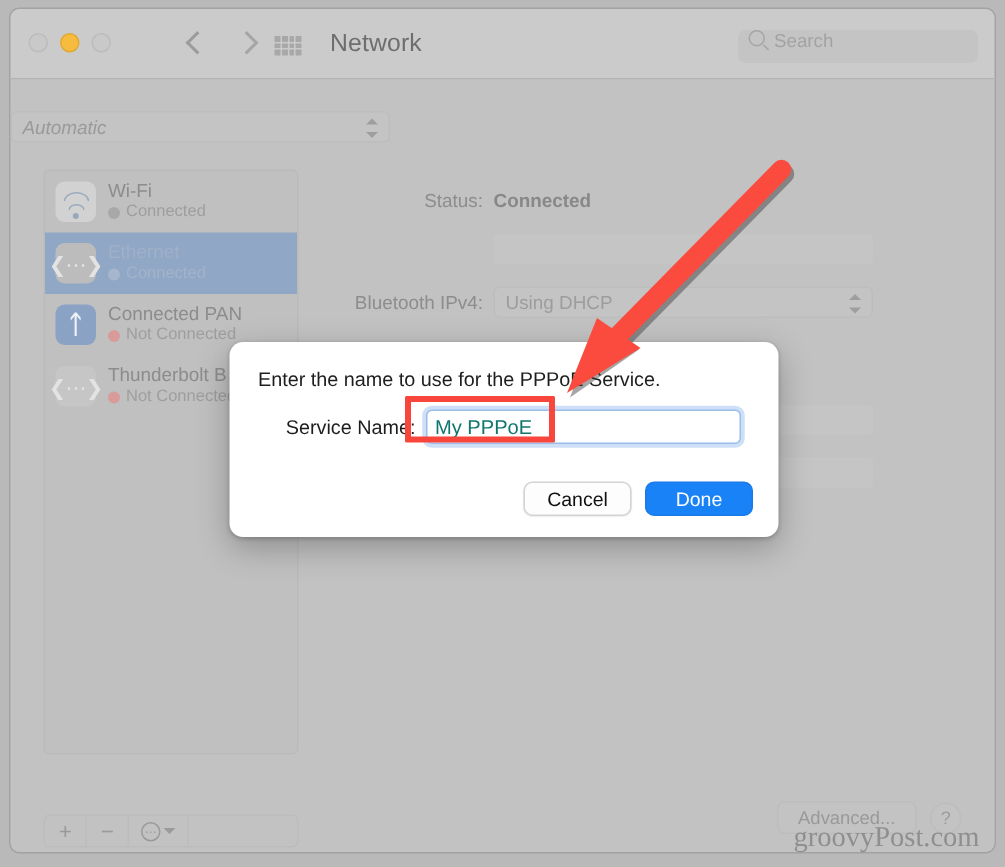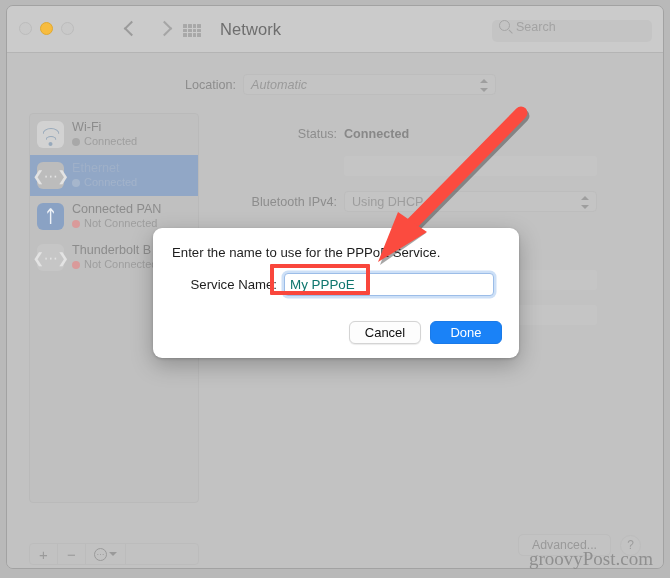--- a/index.html
+++ b/index.html
@@ -305,21 +305,21 @@
   .mini-chev {
     width: 0; height: 0;
     border-left: 4px solid transparent;
     border-right: 4px solid transparent;
     border-top: 4px solid #9a9a9a;
   }
 
   
   .detail {
     position: absolute;
-    left: 211px; top: 60px;
+    left: 196px; top: 60px;
     right: 22px;
     height: 390px;
   }
   .d-row {
     display: flex;
     align-items: center;
     margin-bottom: 15px;
   }
   .d-label {
     width: 126px;
@@ -510,21 +510,20 @@
 
       <div class="search-box">
         <span class="search-glass"></span>
         <span class="search-ph">Search</span>
       </div>
     </div>
 
     <div class="wbody">
 
       <div class="loc-row">
-        <div class="loc-label">Location:</div>
         <div class="popup">
           <span>Automatic</span>
           <span class="updown"></span>
         </div>
       </div>
 
       <div class="sidebar">
 
         <div class="svc">
           <div class="svc-icon wifi">

